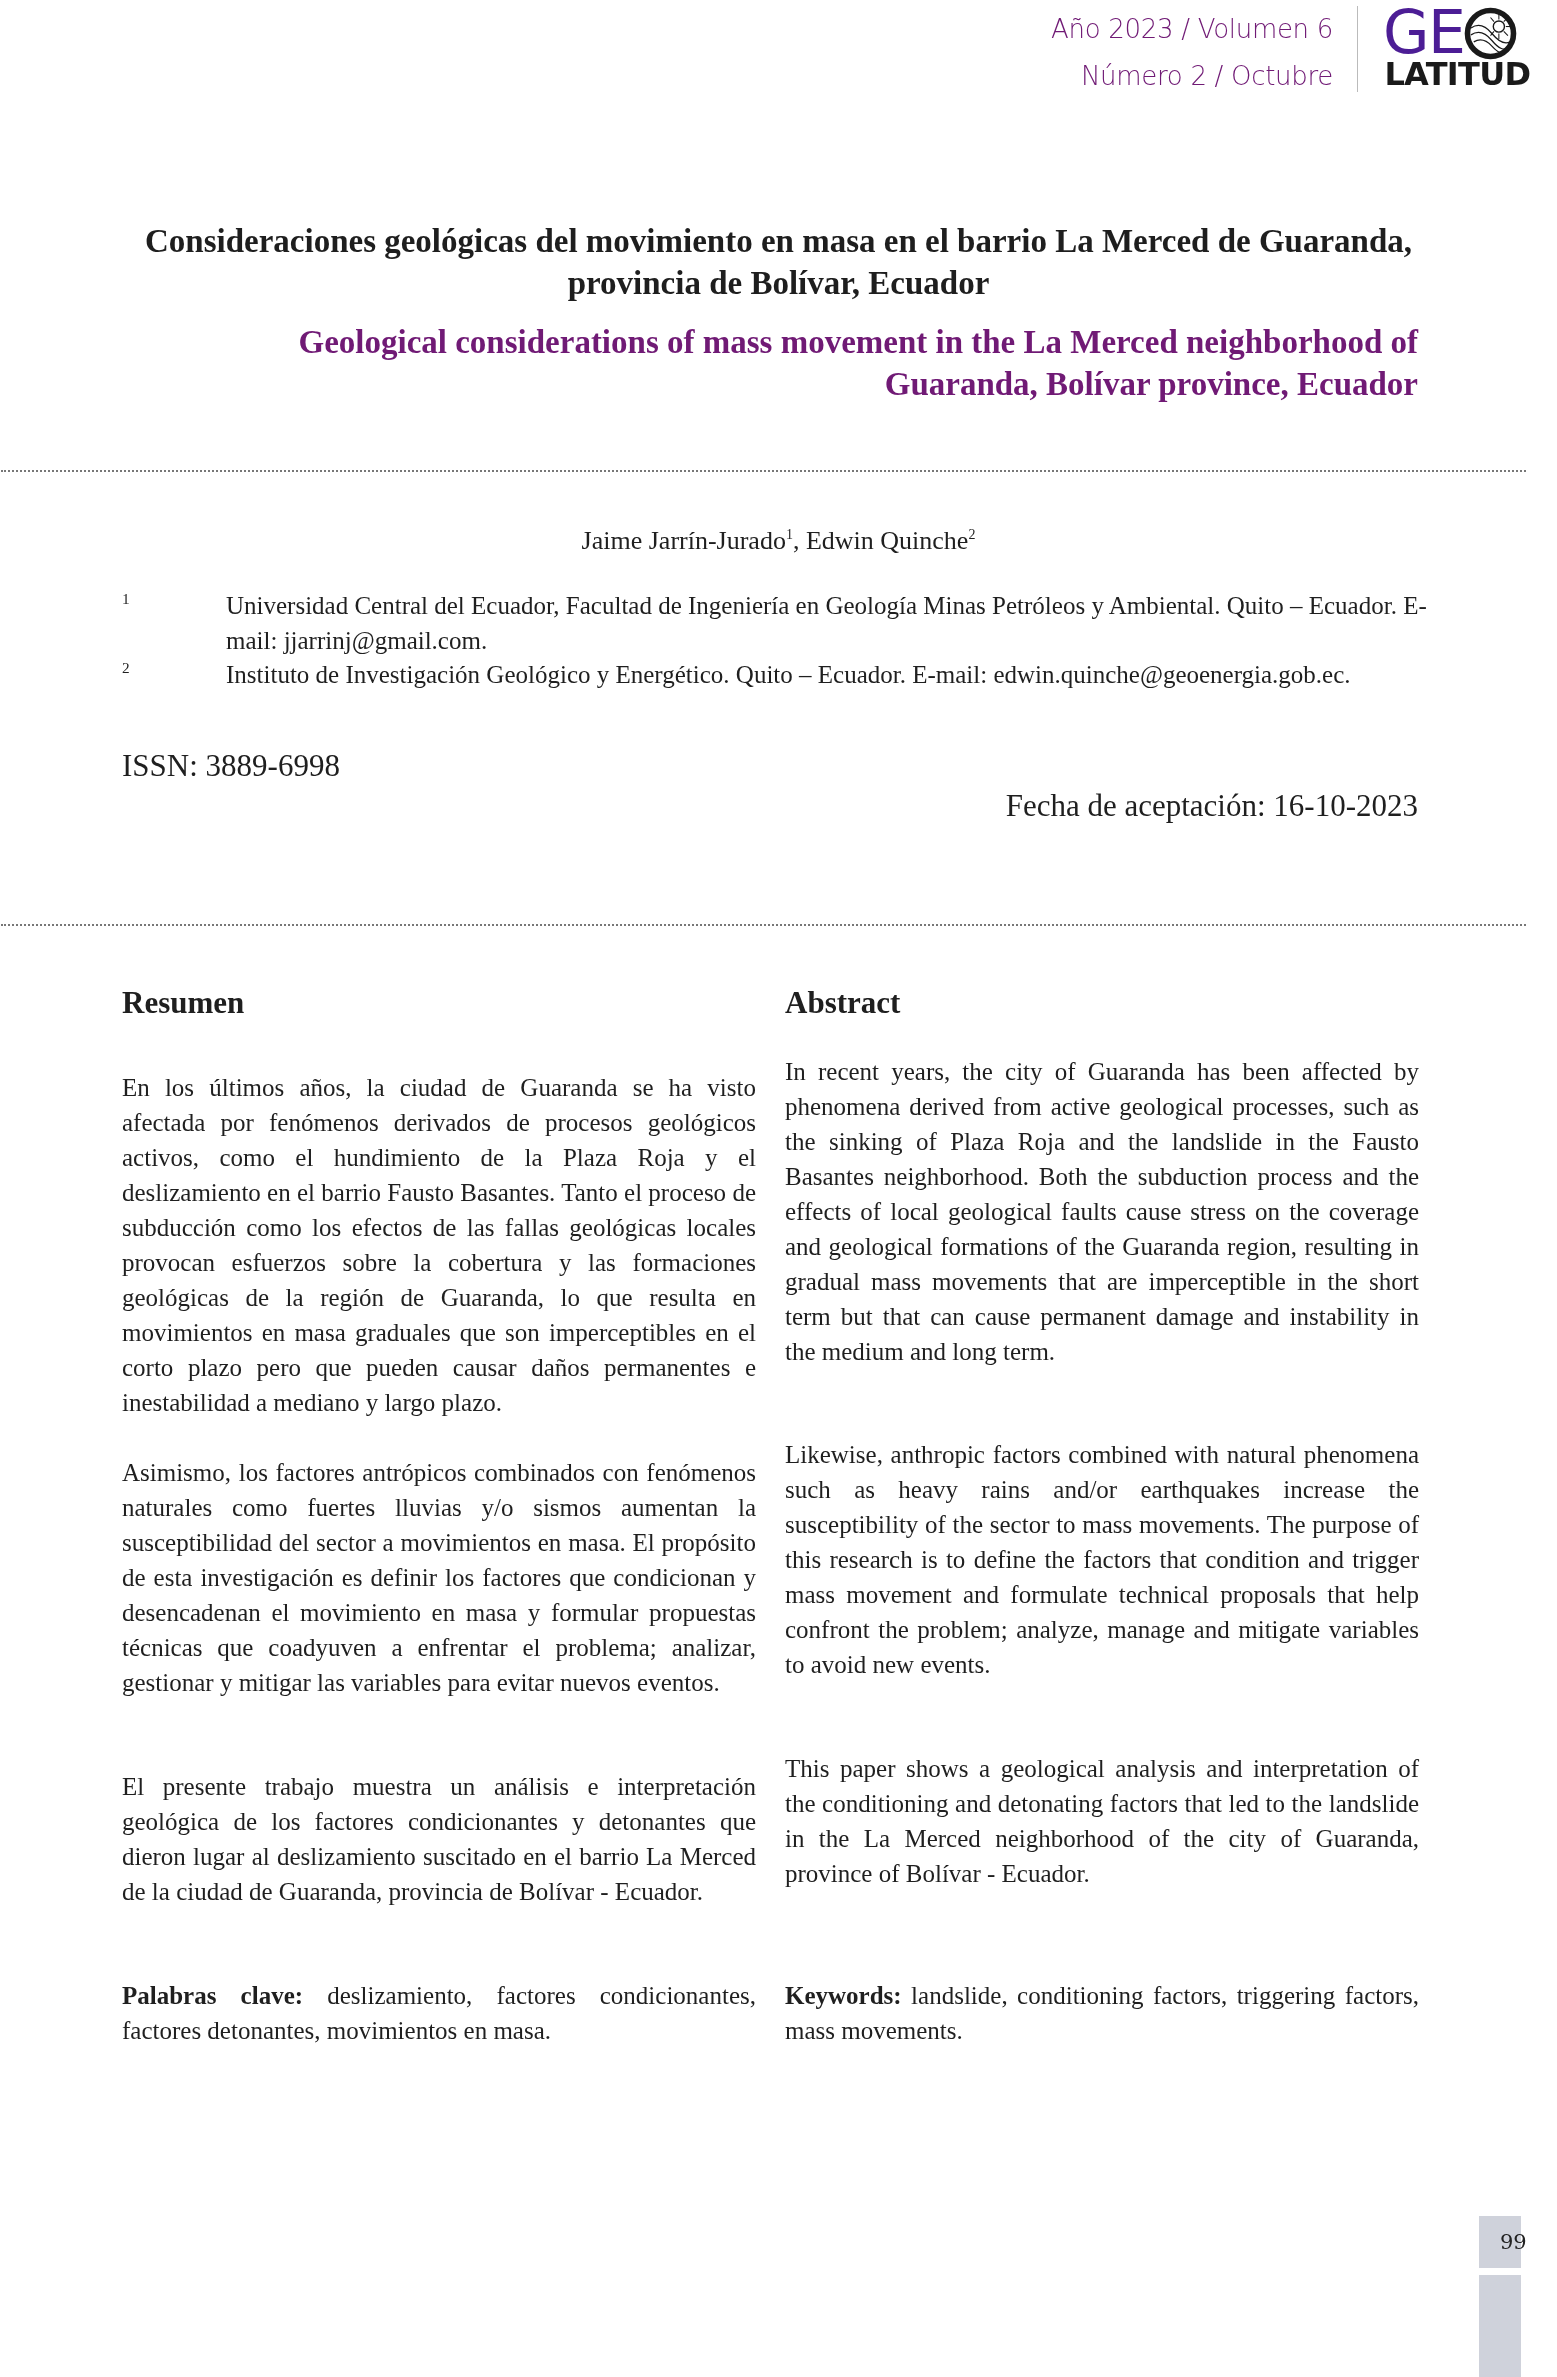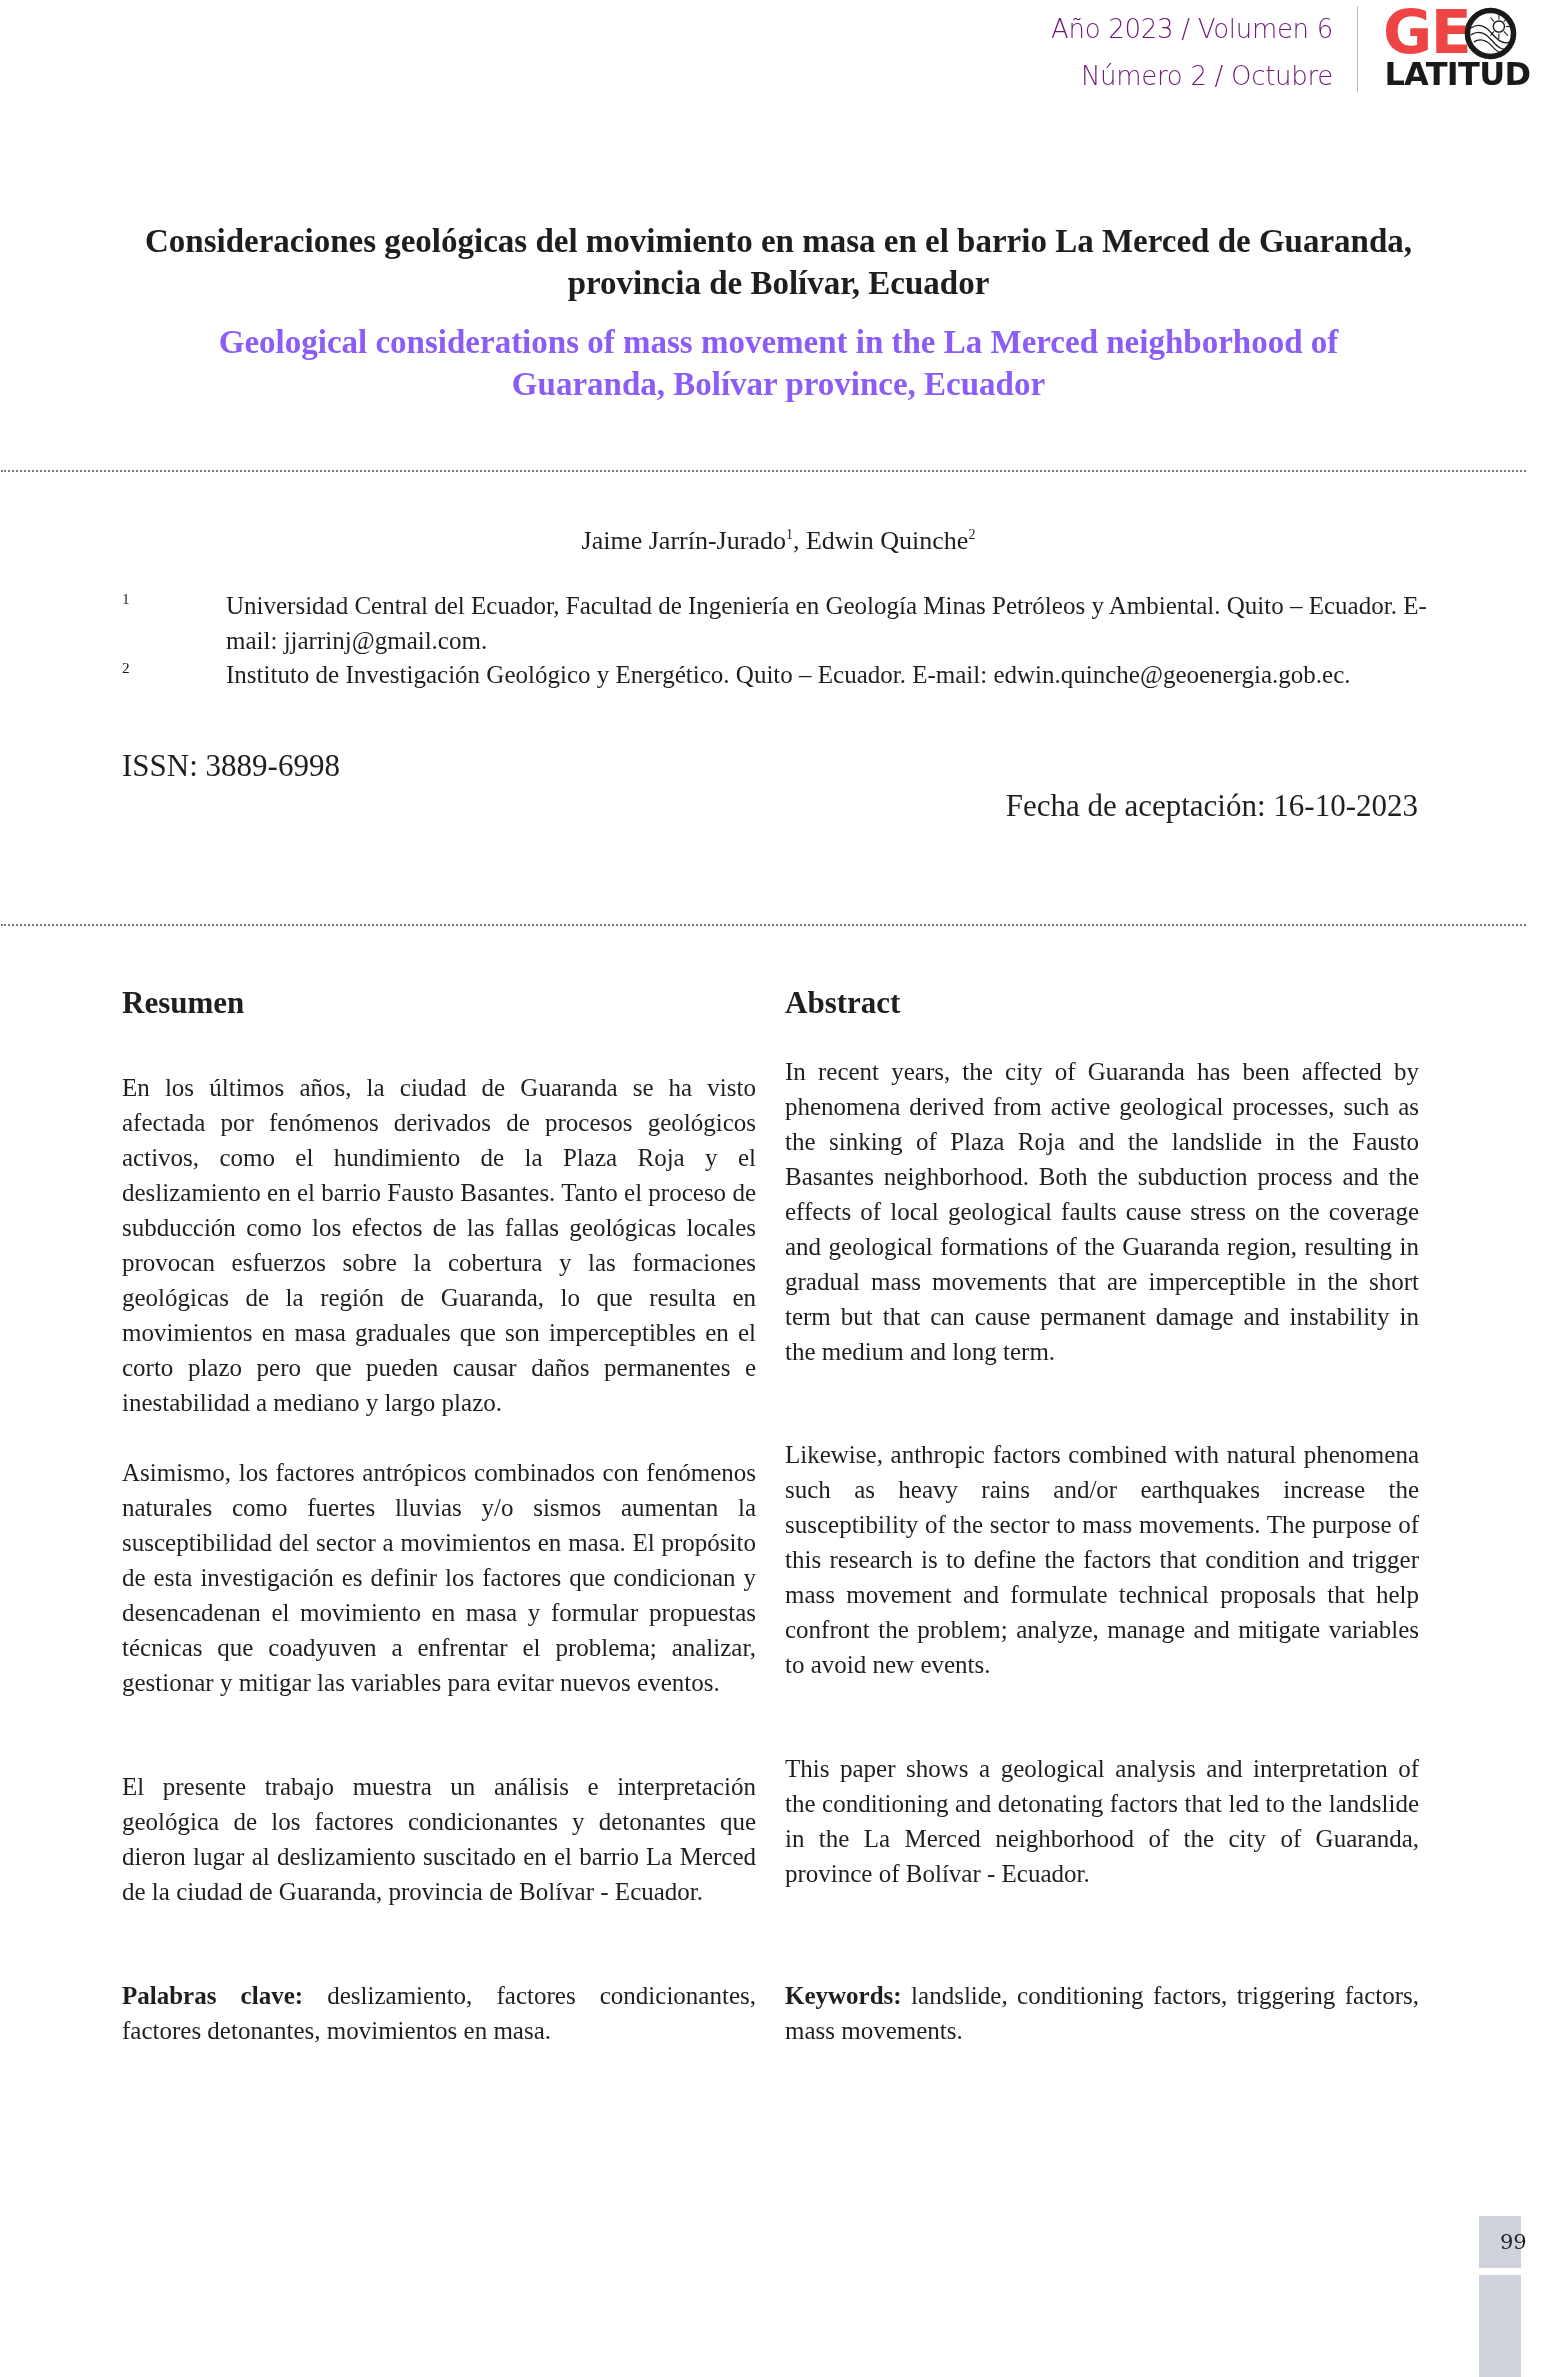--- a/index.html
+++ b/index.html
@@ -3,26 +3,26 @@
 <meta charset="utf-8">
 <style>
   * { box-sizing: border-box; margin: 0; padding: 0; }
   html, body { width: 1557px; height: 2377px; background: #ffffff; }
   body { position: relative; overflow: hidden; color: #1f1f1f; font-family: "Liberation Serif", serif; }
 
   .header-meta { position: absolute; top: 5.6px; right: 224px; text-align: right; font-family: "DejaVu Sans", sans-serif; color: #701a75; font-size: 26px; line-height: 47px; letter-spacing: -0.3px; font-weight: 300; }
   .header-meta div { white-space: nowrap; }
   .header-divider { position: absolute; left: 1357px; top: 5.6px; width: 1.4px; height: 86px; background: #bbb; }
   .logo { position: absolute; left: 1383px; top: 4.2px; width: 139px; height: 83px; }
-  .logo-geo { position: absolute; left: 0; top: 0; font-family: "DejaVu Sans", sans-serif; font-weight: bold; font-size: 60px; line-height: 56px; color: #ef4444; letter-spacing: -1.4px; }
+  .logo-geo { position: absolute; left: 0; top: 0; font-family: "DejaVu Sans", sans-serif; font-weight: normal; font-size: 60px; line-height: 56px; color: #4c1d95; letter-spacing: -1.4px; }
   .logo-globe { position: absolute; left: 81px; top: 2.8px; width: 53px; height: 53px; }
   .logo-latitud { position: absolute; left: 1.4px; top: 54px; font-family: "DejaVu Sans", sans-serif; font-weight: bold; font-size: 32px; line-height: 32px; color: #1a1a1a; letter-spacing: -0.7px; }
 
   .title-es { position: absolute; top: 220px; left: 139px; width: 1279px; text-align: center; font-weight: bold; font-size: 33px; line-height: 42px; color: #1e1e1e; }
-  .title-en { position: absolute; top: 321px; left: 139px; width: 1279px; text-align: center; font-weight: bold; font-size: 33px; line-height: 42px; color: #8b5cf6; }
+  .title-en { position: absolute; top: 321px; left: 139px; width: 1279px; text-align: right; font-weight: bold; font-size: 33px; line-height: 42px; color: #701a75; }
 
   .dotted { position: absolute; left: 1.4px; width: 1525px; height: 0; border-top: 2.1px dotted #777; }
 
   .authors { position: absolute; top: 518px; left: 0; width: 1557px; text-align: center; font-weight: normal; font-size: 26px; line-height: 33px; }
   .authors sup { font-size: 14px; vertical-align: 9.7px; }
 
   .affil { position: absolute; left: 122px; width: 1320px; font-size: 25px; line-height: 35px; }
   .affil .num { position: absolute; left: 0; top: 0; font-size: 15.3px; line-height: 21px; }
   .affil .txt { position: absolute; left: 104px; top: 0; width: 1223px; }
 

